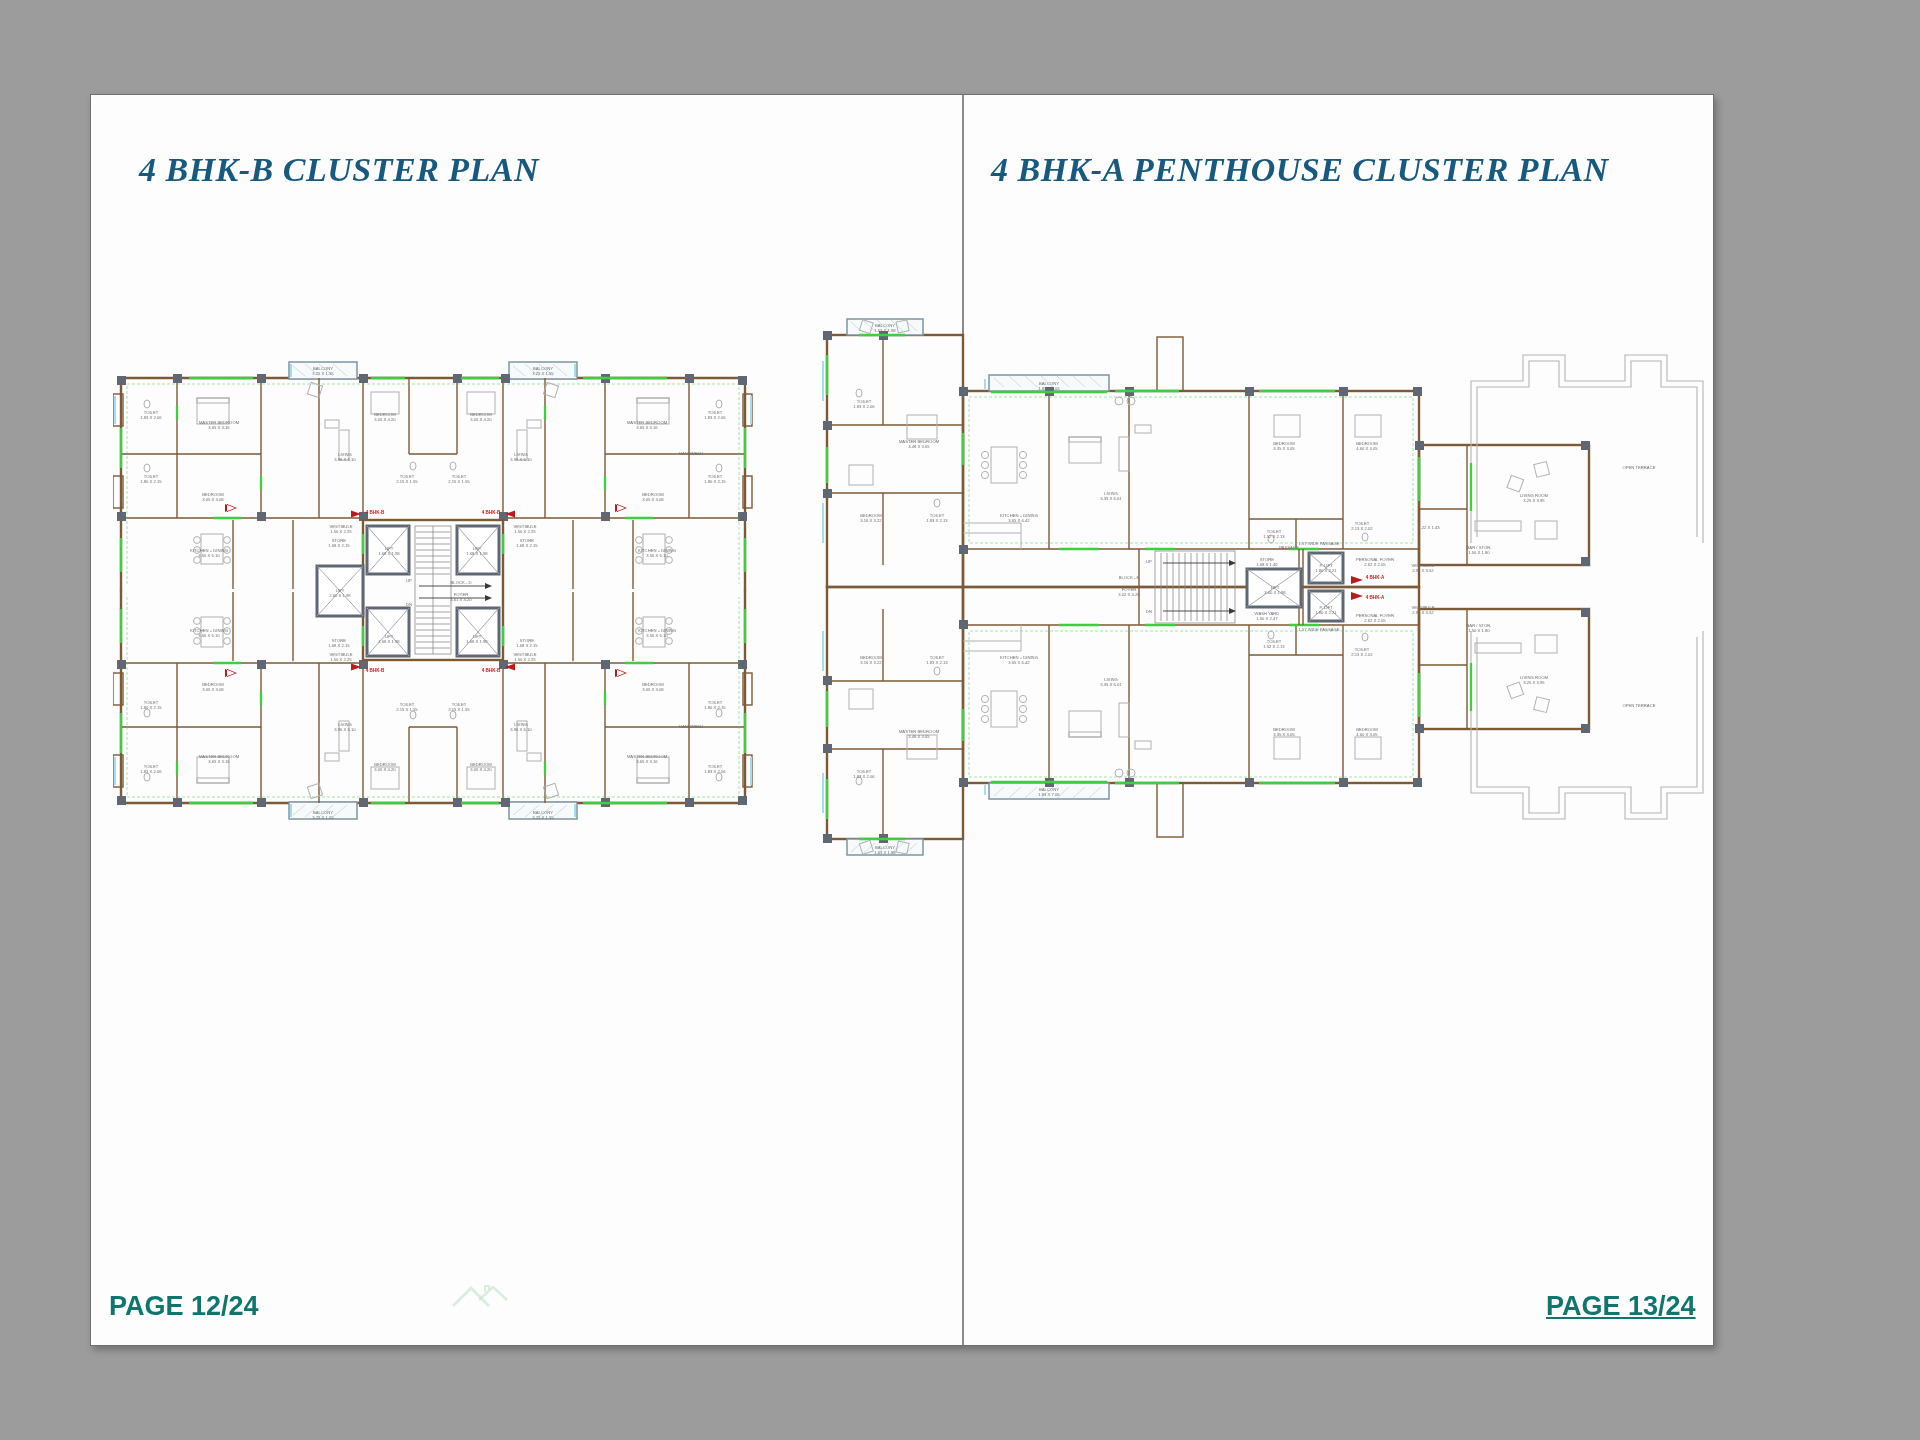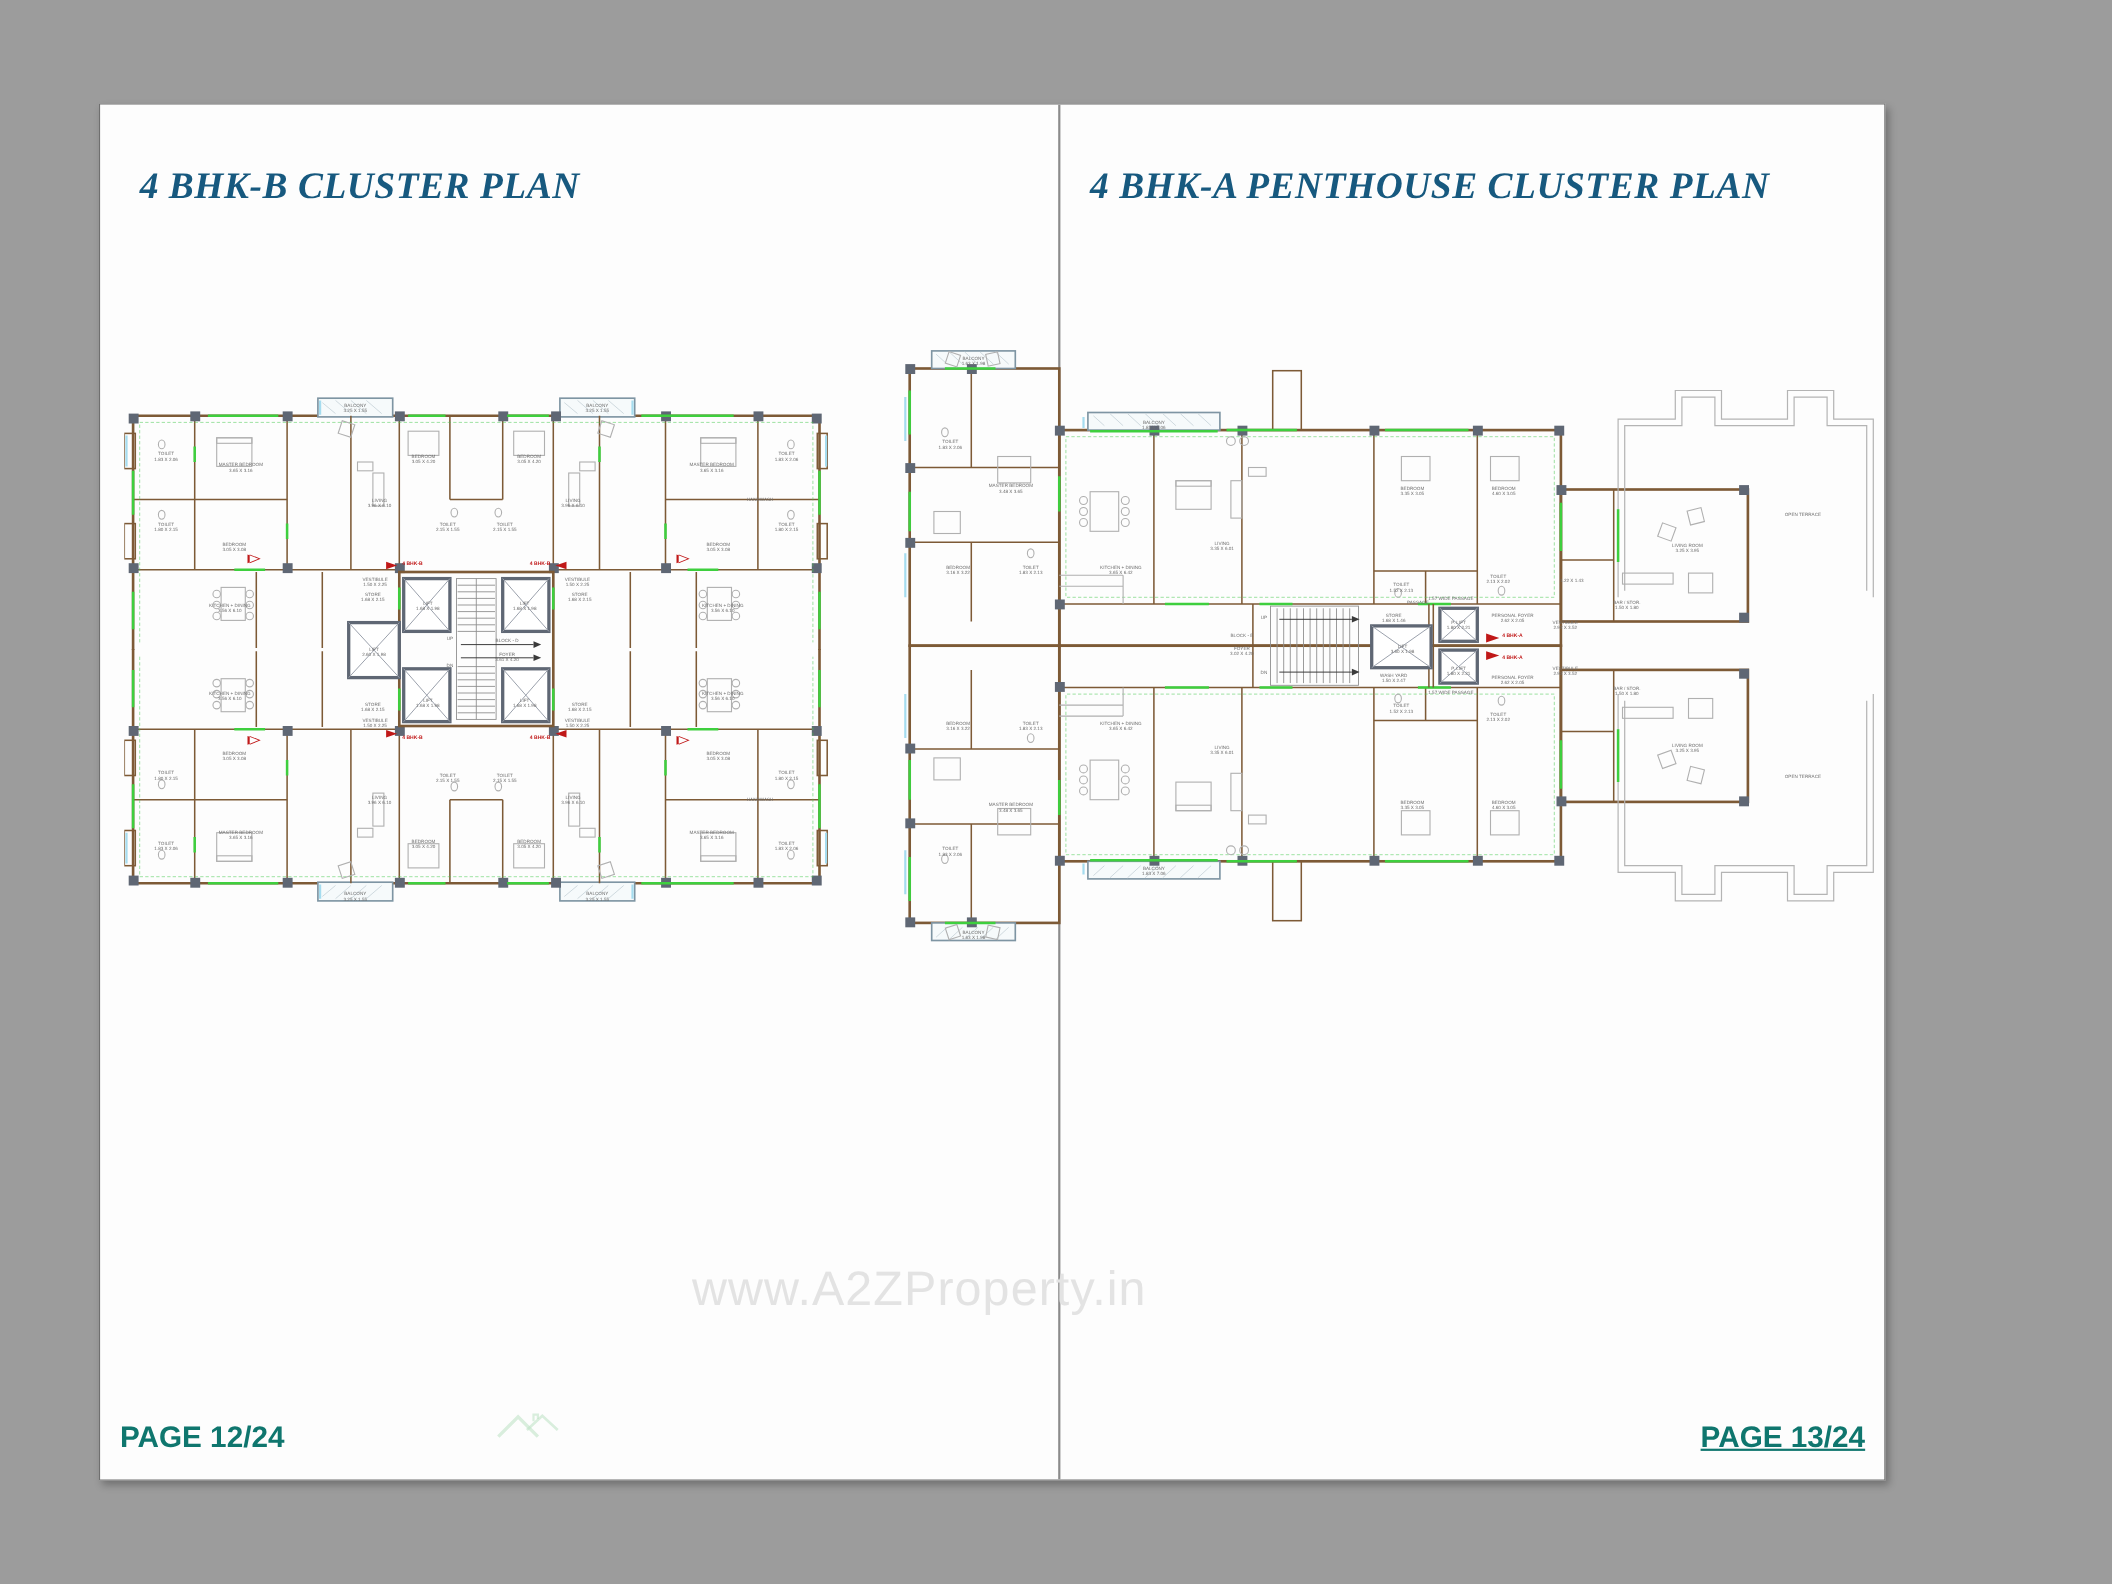--- a/index.html
+++ b/index.html
@@ -3,21 +3,21 @@
 <meta charset="utf-8">
 <style>
   html,body{margin:0;padding:0;background:#9c9c9c;width:1920px;height:1440px;overflow:hidden;
     font-family:"Liberation Sans",sans-serif;}
   .stage{position:relative;width:1920px;height:1440px;background:#9c9c9c;}
   .spread{position:absolute;left:90px;top:94px;width:1622px;height:1250px;background:#fdfdfd;
     border:1px solid #6f6f6f;box-shadow:3px 4px 7px rgba(0,0,0,.28);overflow:hidden;}
   .divider{position:absolute;left:871px;top:0;width:2px;height:1250px;background:#8b8b8b;}
   .title{position:absolute;font-family:"Liberation Serif",serif;font-style:italic;font-weight:bold;
     font-size:34px;color:#17597f;letter-spacing:.5px;white-space:nowrap;}
-  .title-left{left:36px;top:56px;}
+  .title-left{left:48px;top:56px;}
   .title-right{left:900px;top:56px;}
   .pagenum{position:absolute;font-weight:bold;font-size:27px;color:#0f766e;white-space:nowrap;}
   .pn-l{left:18px;top:1196px;}
   .pn-r{left:1455px;top:1196px;text-decoration:underline;}
   .wm-center{position:absolute;left:538px;top:1052px;font-size:44px;color:#e3e3e3;
     letter-spacing:1px;white-space:nowrap;}
   .logo{position:absolute;left:423px;top:1292px;font-weight:bold;font-size:67px;
     letter-spacing:2px;opacity:.42;white-space:pre;}
   .logo .house{position:absolute;left:24px;top:-12px;}
   .plan{position:absolute;}
@@ -46,21 +46,20 @@
 </head>
 <body>
 
 <div class="stage">
   <div class="spread">
     <div class="divider"></div>
 
     <div class="title title-left">4 BHK-B CLUSTER PLAN</div>
     <div class="title title-right">4 BHK-A PENTHOUSE CLUSTER PLAN</div>
 
-    <div class="wm-center">www.A2ZProperty.in</div>
 
     <div class="pagenum pn-l">PAGE 12/24</div>
     <div class="pagenum pn-r">PAGE 13/24</div>
 
     <svg class="plan plan-left" width="640" height="465" viewBox="0 0 640 465">
       <defs>
         <g id="lh">
 
           <path class="w" d="M8,233 V20 H632 V233"></path>
 

